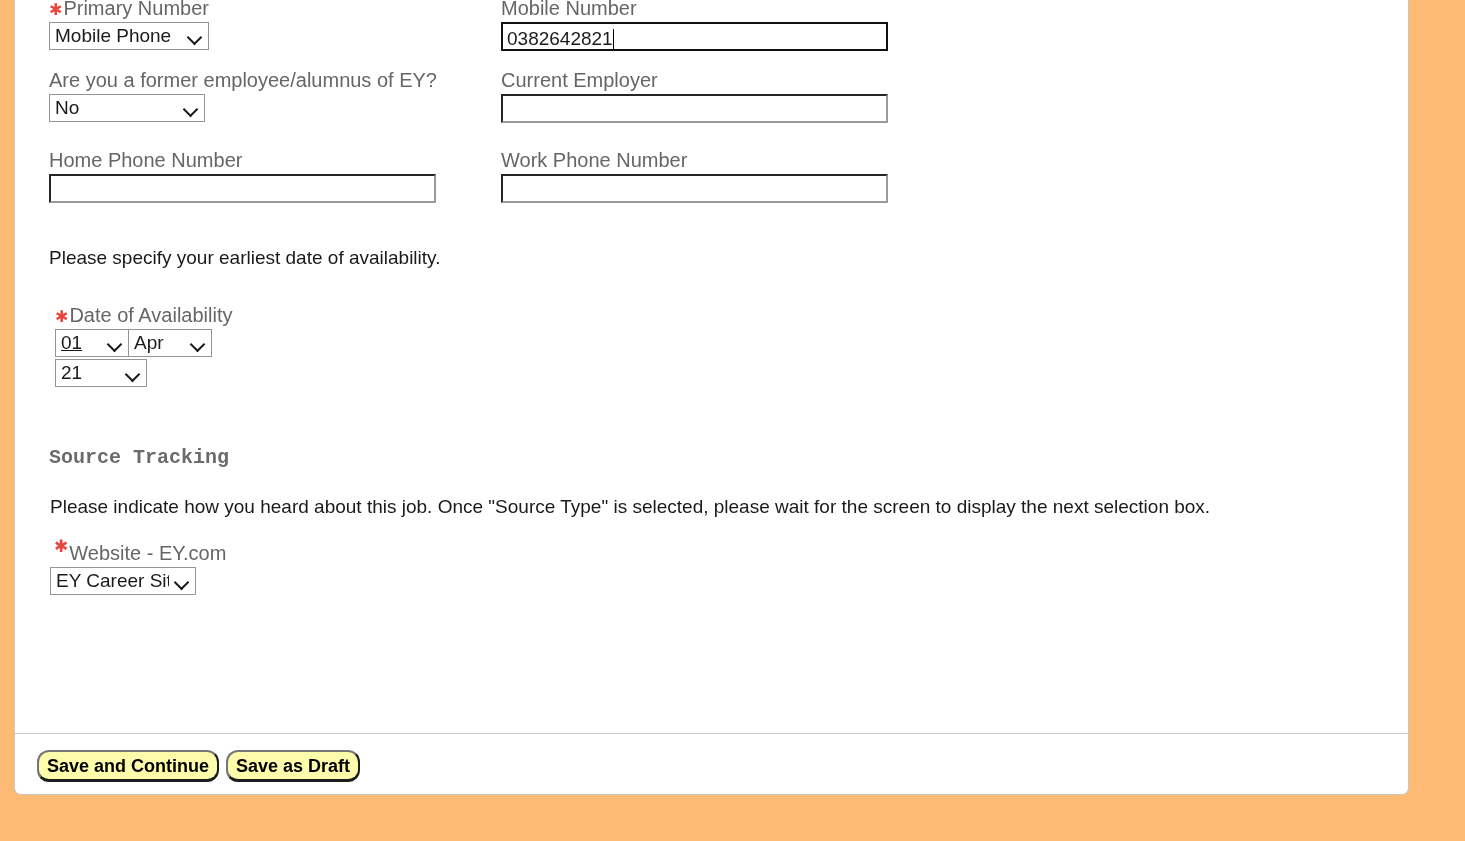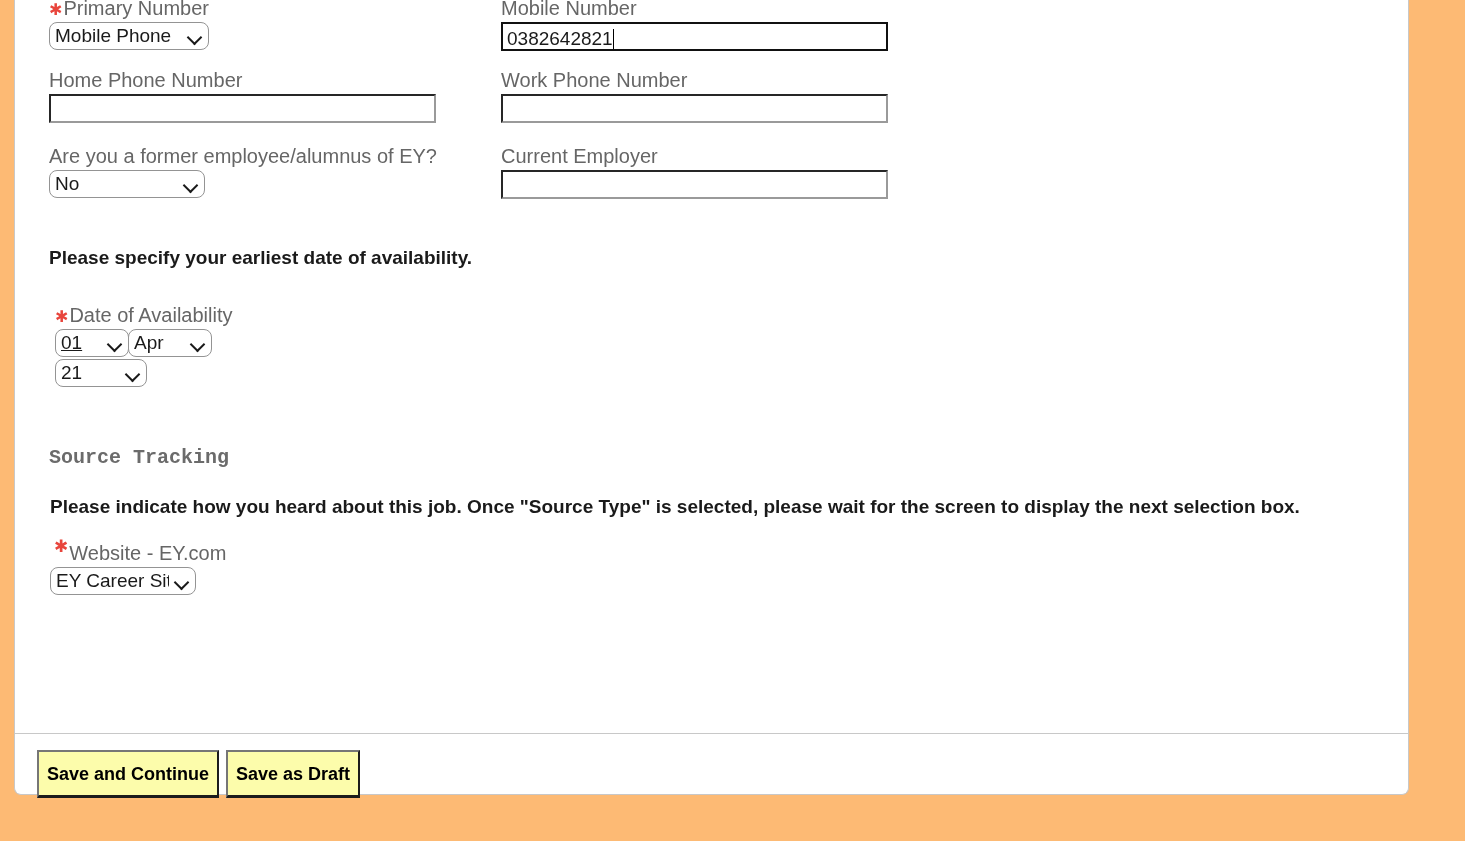--- a/index.html
+++ b/index.html
@@ -69,21 +69,21 @@
     -webkit-appearance: none;
     appearance: none;
     font-family: "Liberation Sans", sans-serif;
     font-size: 19px;
     color: #1a1a1a;
     background: #ffffff;
     border: 1px solid #949494;
     height: 28px;
     line-height: 26px;
     padding: 0 26px 0 5px;
-    border-radius: 8px;
+    border-radius: 0;
     position: relative;
   }
   .sel-wrap {
     position: relative;
     display: inline-block;
     vertical-align: top;
   }
   .sel-wrap::after {
     content: "";
     position: absolute;
@@ -138,21 +138,20 @@
     position: absolute;
     left: 452px;
   }
 
   
   .body-text {
     font-size: 19px;
     color: #1a1a1a;
     line-height: 24px;
     white-space: nowrap;
-    font-weight: bold;
   }
   .section-heading {
     font-size: 20px;
     font-weight: bold;
     color: #6b6b6b;
     line-height: 24px;
     font-family: Liberation Mono, monospace;
   }
 
   
@@ -172,23 +171,23 @@
   .btn {
     font-family: "Liberation Sans", sans-serif;
     font-size: 18px;
     font-weight: bold;
     color: #000000;
     background: #fcfcab;
     border-top: 2px solid #767676;
     border-left: 2px solid #767676;
     border-right: 2px solid #1c1c1c;
     border-bottom: 3px solid #1c1c1c;
-    height: 48px;
+    height: 32px;
     padding: 0 8px;
-    border-radius: 0;
+    border-radius: 12px;
     cursor: pointer;
     display: inline-block;
     line-height: 26px;
     margin-right: 7px;
     vertical-align: top;
   }
 
   
   .caret {
     display: inline-block;
@@ -227,46 +226,46 @@
               <option>Mobile Phone</option>
             </select>
           </div>
         </div>
         <div class="col-right" style="top:2px;">
           <div class="field-label"><span>Mobile Number</span></div>
           <div class="fake-input"><span>0382642821</span><span class="caret"></span></div>
         </div>
       </div>
 
-      <div class="row" style="height:76px;">
-        <div class="col-left" style="top:2px;">
-          <div class="field-label"><span>Home Phone Number</span></div>
-          <input type="text" class="txt txt-home" placeholder="" style="">
-        </div>
-        <div class="col-right" style="top:2px;">
-          <div class="field-label"><span>Work Phone Number</span></div>
-          <input type="text" class="txt txt-work" placeholder="" style="">
-        </div>
-      </div>
-
       <div class="row" style="height:80px;">
         <div class="col-left" style="top:2px;">
           <div class="field-label"><span>Are you a former employee/alumnus of EY?</span></div>
           <div class="sel-wrap">
             <select class="sel sel-former">
               <option>No</option>
             </select>
           </div>
         </div>
         <div class="col-right" style="top:2px;">
           <div class="field-label"><span>Current Employer</span></div>
           <input type="text" class="txt txt-emp" placeholder="" style="">
         </div>
       </div>
 
+      <div class="row" style="height:76px;">
+        <div class="col-left" style="top:2px;">
+          <div class="field-label"><span>Home Phone Number</span></div>
+          <input type="text" class="txt txt-home" placeholder="" style="">
+        </div>
+        <div class="col-right" style="top:2px;">
+          <div class="field-label"><span>Work Phone Number</span></div>
+          <input type="text" class="txt txt-work" placeholder="" style="">
+        </div>
+      </div>
+
       <div class="body-text" style="margin-top:24px;">Please specify your earliest date of availability.</div>
 
       <div style="margin-top:33px; margin-left:6px;">
         <div class="field-label"><span class="req-star inline-star">✱</span><span>Date of Availability</span></div>
         <div style="line-height:0;">
           <div class="sel-wrap">
             <select class="sel sel-day">
               <option>01</option>
             </select>
           </div><div class="sel-wrap" style="margin-left:-1px;">

